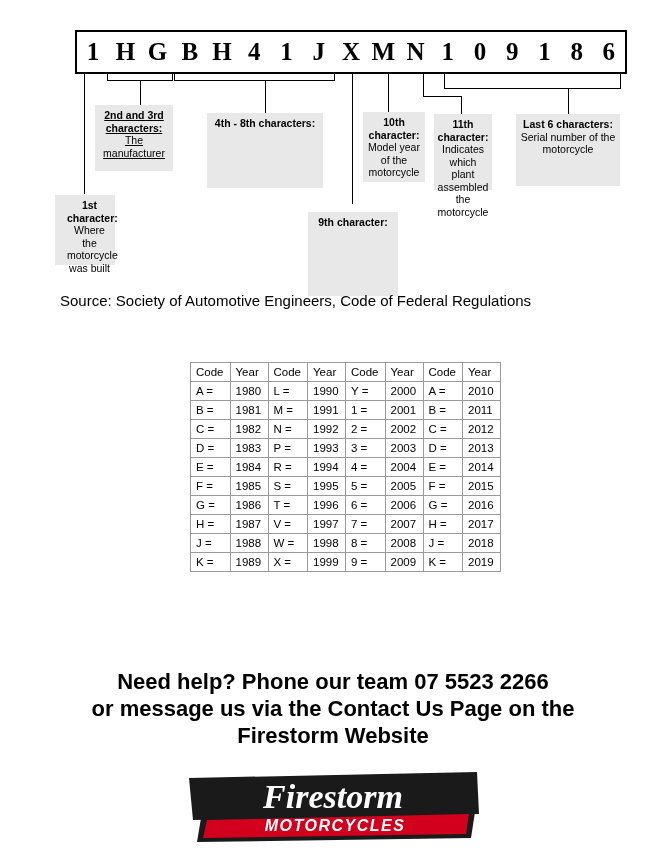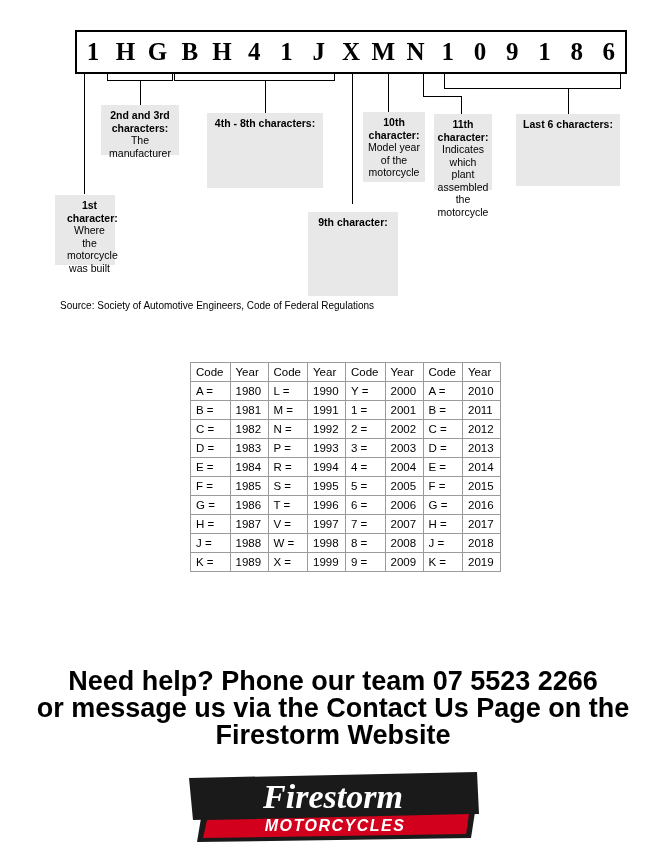--- a/index.html
+++ b/index.html
@@ -58,22 +58,22 @@
     text-align: center;
     padding: 4px 3px;
     box-sizing: border-box;
   }
   .callout b { font-weight: bold; }
 
   
   #source {
     position: absolute;
     left: 60px;
-    top: 300px;
-    font-size: 10px;
+    top: 292px;
+    font-size: 15px;
   }
 
   
   #year-table {
     position: absolute;
     left: 190px;
     top: 362px;
     border-collapse: collapse;
     font-size: 11.5px;
   }
@@ -91,21 +91,21 @@
   .col-code { width: 38px; }
   .col-year { width: 38px; }
 
   
   #help {
     position: absolute;
     left: 0;
     top: 668px;
     width: 666px;
     text-align: center;
-    font-size: 27px;
+    font-size: 22px;
     font-weight: bold;
     line-height: 27px;
   }
 
   
   #logo {
     position: absolute;
     left: 183px;
     top: 768px;
     width: 300px;
@@ -158,21 +158,21 @@
 <div class="hline" style="left:444px; top:88px; width:176px;"></div>
 <div class="vline" style="left:444px; top:74px; height:15px;"></div>
 <div class="vline" style="left:620px; top:74px; height:15px;"></div>
 <div class="vline" style="left:568px; top:88px; height:27px;"></div>
 
 <div class="callout" style="left:55px; top:195px; width:60px; height:70px;padding-left:12px;">
   <b>1st character:</b><br>
   <span>Where the motorcycle was built</span>
 </div>
 
-<div class="callout" style="left:101px; top:105px; width:78px; height:50px;">
+<div class="callout" style="left:95px; top:105px; width:78px; height:66px;text-decoration:underline;">
   <b>2nd and 3rd characters:</b><br>
   <span>The manufacturer</span>
 </div>
 
 <div class="callout" style="left:207px; top:113px; width:116px; height:75px;">
   <b>4th - 8th characters:</b><br>
 </div>
 
 <div class="callout" style="left:308px; top:212px; width:90px; height:84px;">
   <b>9th character:</b><br>
@@ -183,20 +183,21 @@
   <span>Model year of the motorcycle</span>
 </div>
 
 <div class="callout" style="left:434px; top:114px; width:58px; height:76px;">
   <b>11th character:</b><br>
   <span>Indicates which plant assembled the motorcycle</span>
 </div>
 
 <div class="callout" style="left:516px; top:114px; width:104px; height:72px;">
   <b>Last 6 characters:</b><br>
+  <span>Serial number of the motorcycle</span>
 </div>
 
 <div id="source">Source:  Society of Automotive Engineers, Code of Federal Regulations</div>
 
 <table id="year-table">
   <thead>
     <tr>
       <th class="col-code">Code</th>
       <th class="col-year">Year</th>
       <th class="col-code">Code</th>

